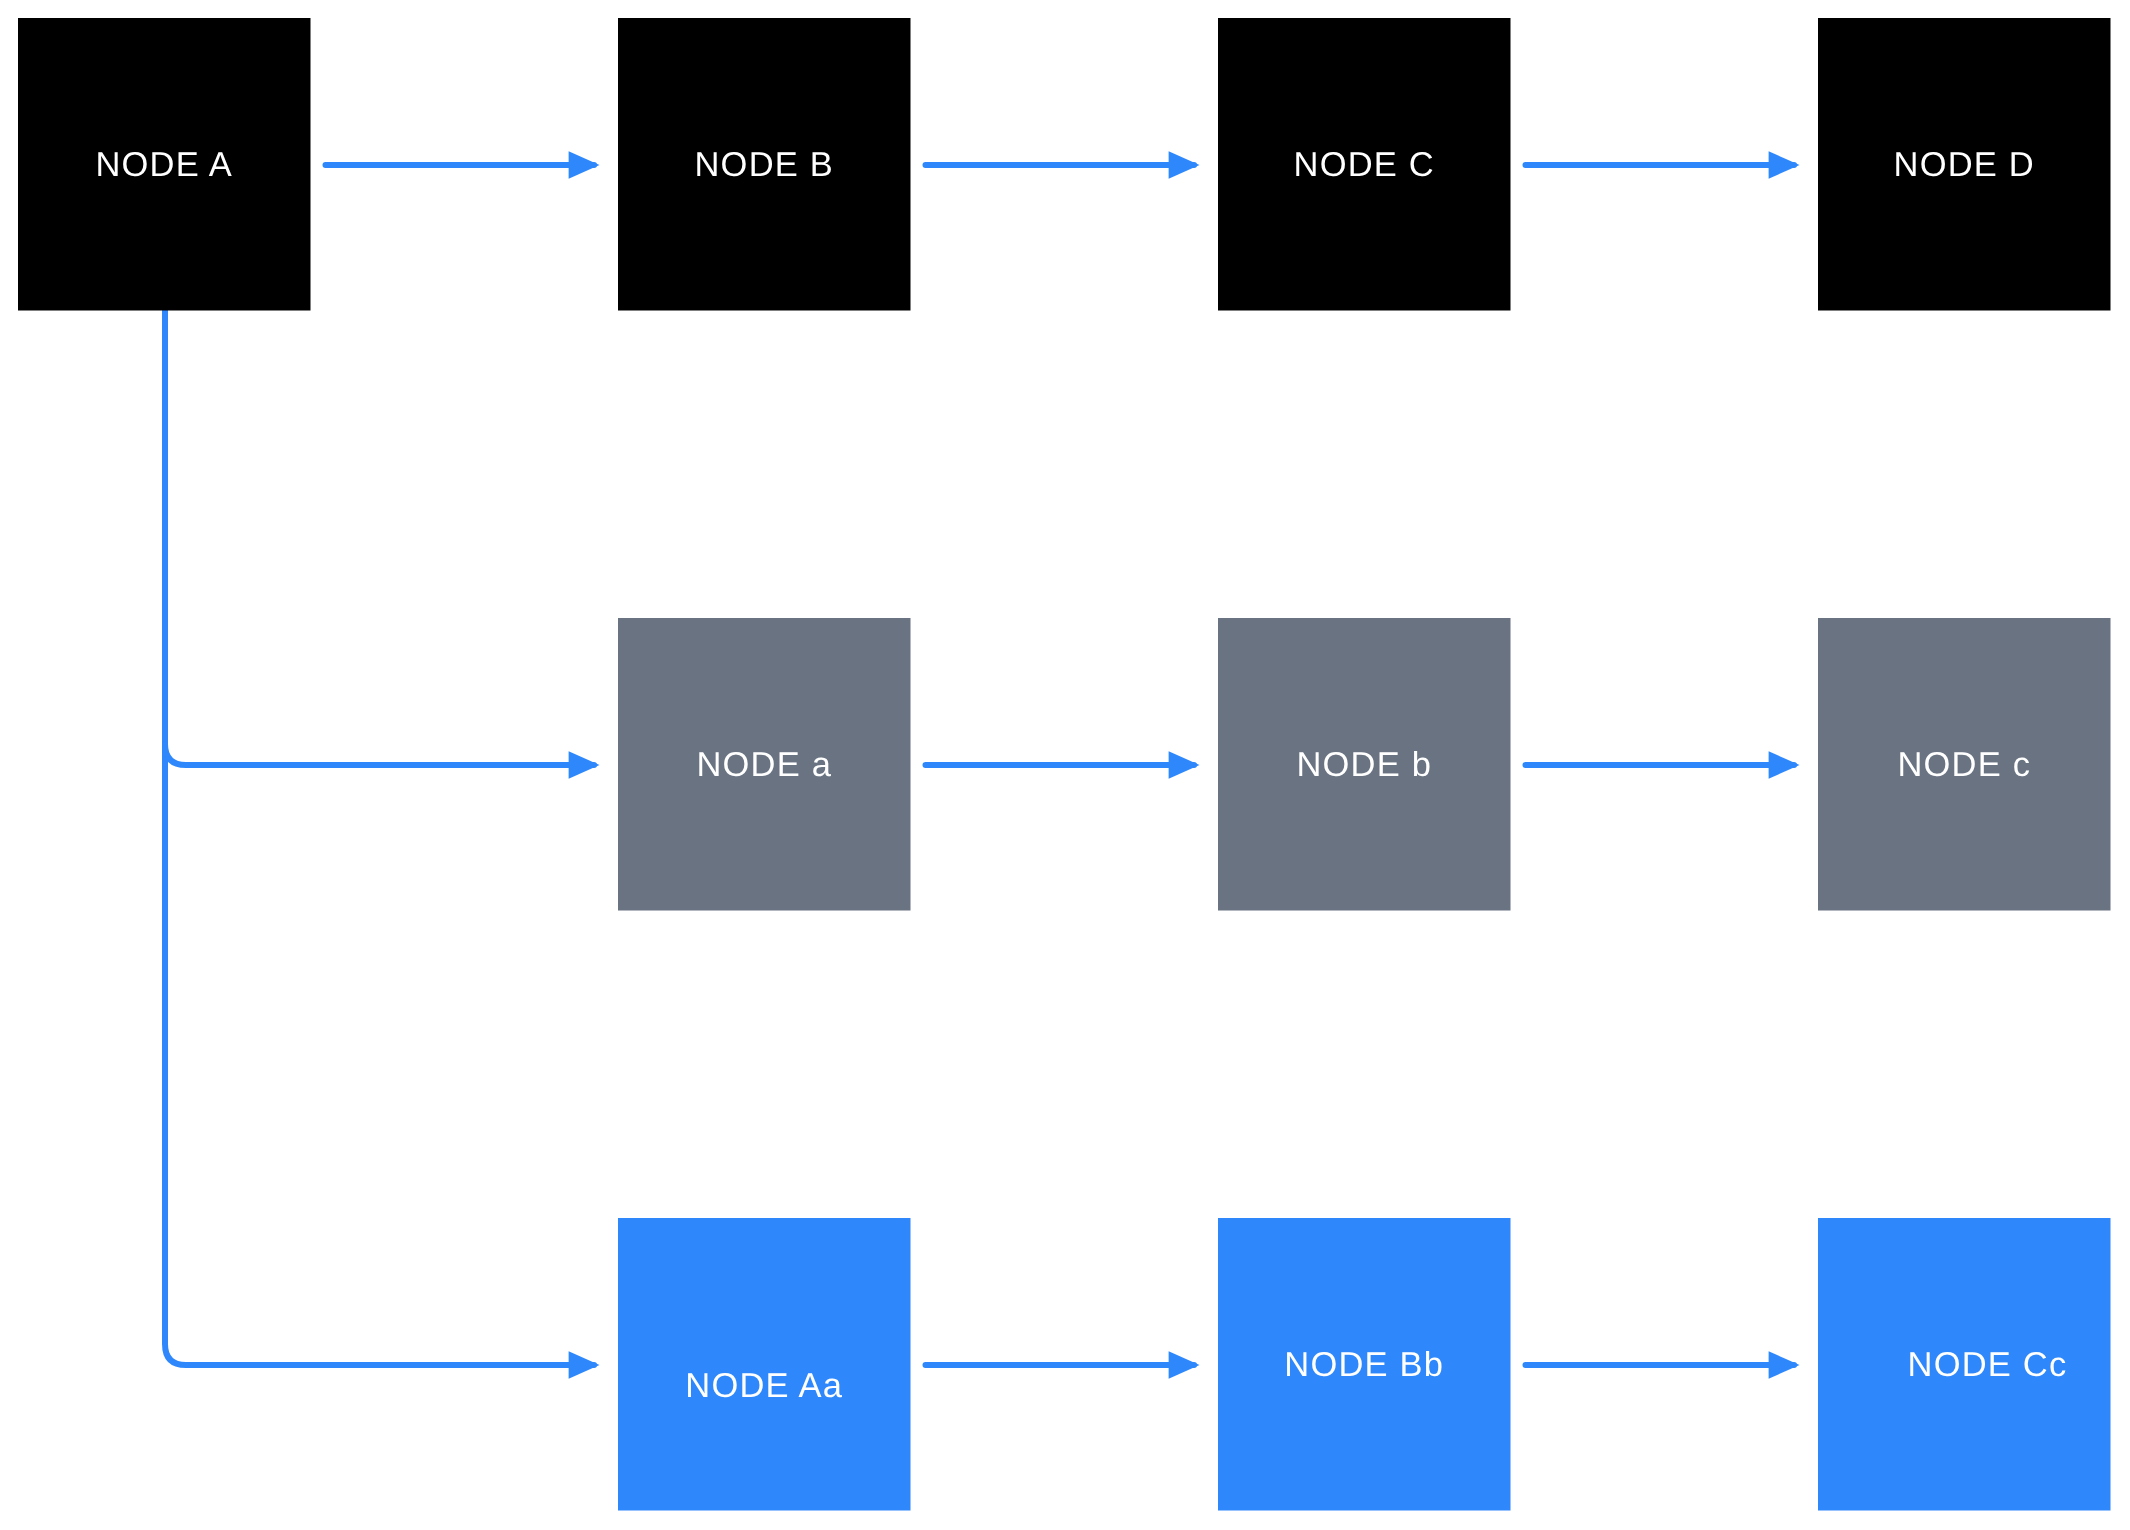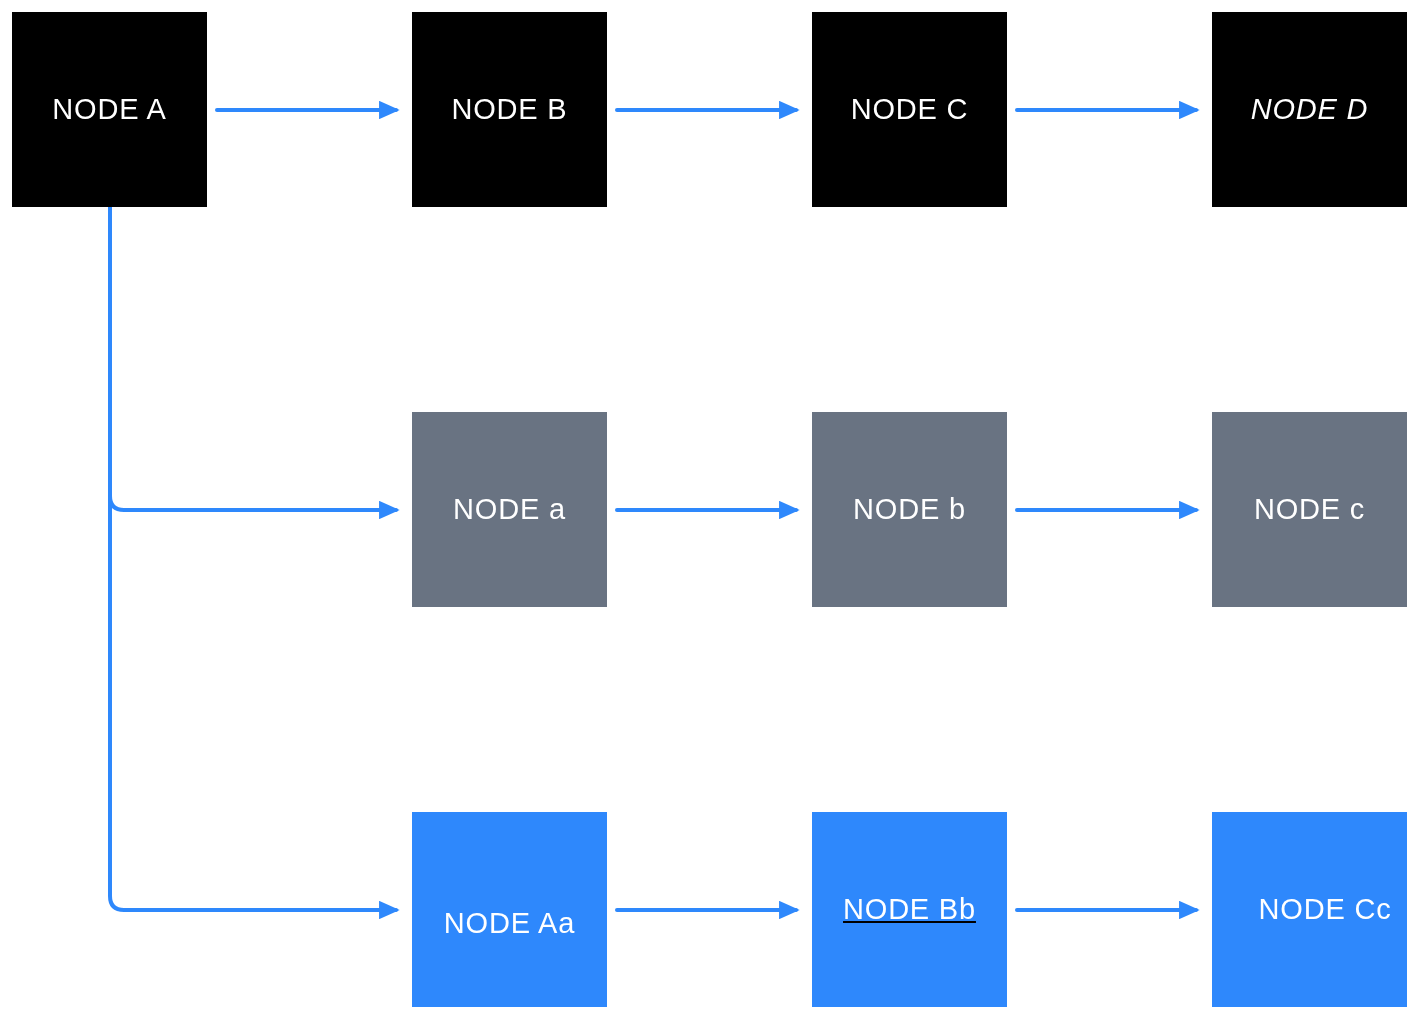--- a/index.html
+++ b/index.html
@@ -22,21 +22,21 @@
     width: 195px;
     height: 195px;
     display: flex;
     align-items: center;
     justify-content: center;
     box-sizing: border-box;
     cursor: default;
   }
   .node-label {
     color: #ffffff;
-    font-size: 29px;
+    font-size: 23px;
     font-weight: 400;
     letter-spacing: 0.8px;
     white-space: nowrap;
   }
   
   .col-1 { left: 12px; }
   .col-2 { left: 412px; }
   .col-3 { left: 812px; }
   .col-4 { left: 1212px; }
   .row-1 { top: 12px; }
@@ -75,37 +75,37 @@
 
   <div class="node col-1 row-1" style="background-color: rgb(0, 0, 0);">
     <span class="node-label" style="color: rgb(255, 255, 255);">NODE A</span>
   </div>
   <div class="node col-2 row-1" style="background-color: rgb(0, 0, 0);">
     <span class="node-label" style="color: rgb(255, 255, 255);">NODE B</span>
   </div>
   <div class="node col-3 row-1" style="background-color: rgb(0, 0, 0);">
     <span class="node-label" style="color: rgb(255, 255, 255);">NODE C</span>
   </div>
-  <div class="node col-4 row-1" style="background-color: rgb(0, 0, 0); font-style: italic;">
+  <div class="node col-4 row-1" style="background-color: rgb(0, 0, 0);">
     <span class="node-label" style="color: rgb(255, 255, 255);">NODE D</span>
   </div>
 
   <div class="node col-2 row-2" style="background-color: rgb(105, 115, 130);">
     <span class="node-label" style="color: rgb(255, 255, 255);">NODE a</span>
   </div>
   <div class="node col-3 row-2" style="background-color: rgb(105, 115, 130);">
     <span class="node-label" style="color: rgb(255, 255, 255);">NODE b</span>
   </div>
   <div class="node col-4 row-2" style="background-color: rgb(105, 115, 130);">
     <span class="node-label" style="color: rgb(255, 255, 255);">NODE c</span>
   </div>
 
   <div class="node col-2 row-3" style="background-color: rgb(46, 136, 252);">
     <span class="node-label" style="color: rgb(255, 255, 255); margin-top: 28px;">NODE Aa</span>
   </div>
-  <div class="node col-3 row-3" style="background-color: rgb(46, 136, 252); text-decoration: underline;">
+  <div class="node col-3 row-3" style="background-color: rgb(46, 136, 252);">
     <span class="node-label" style="color: rgb(255, 255, 255);">NODE Bb</span>
   </div>
   <div class="node col-4 row-3" style="background-color: rgb(46, 136, 252); padding-left: 31px;">
     <span class="node-label" style="color: rgb(255, 255, 255);">NODE Cc</span>
   </div>
 
 </div>
 
 </body></html>

